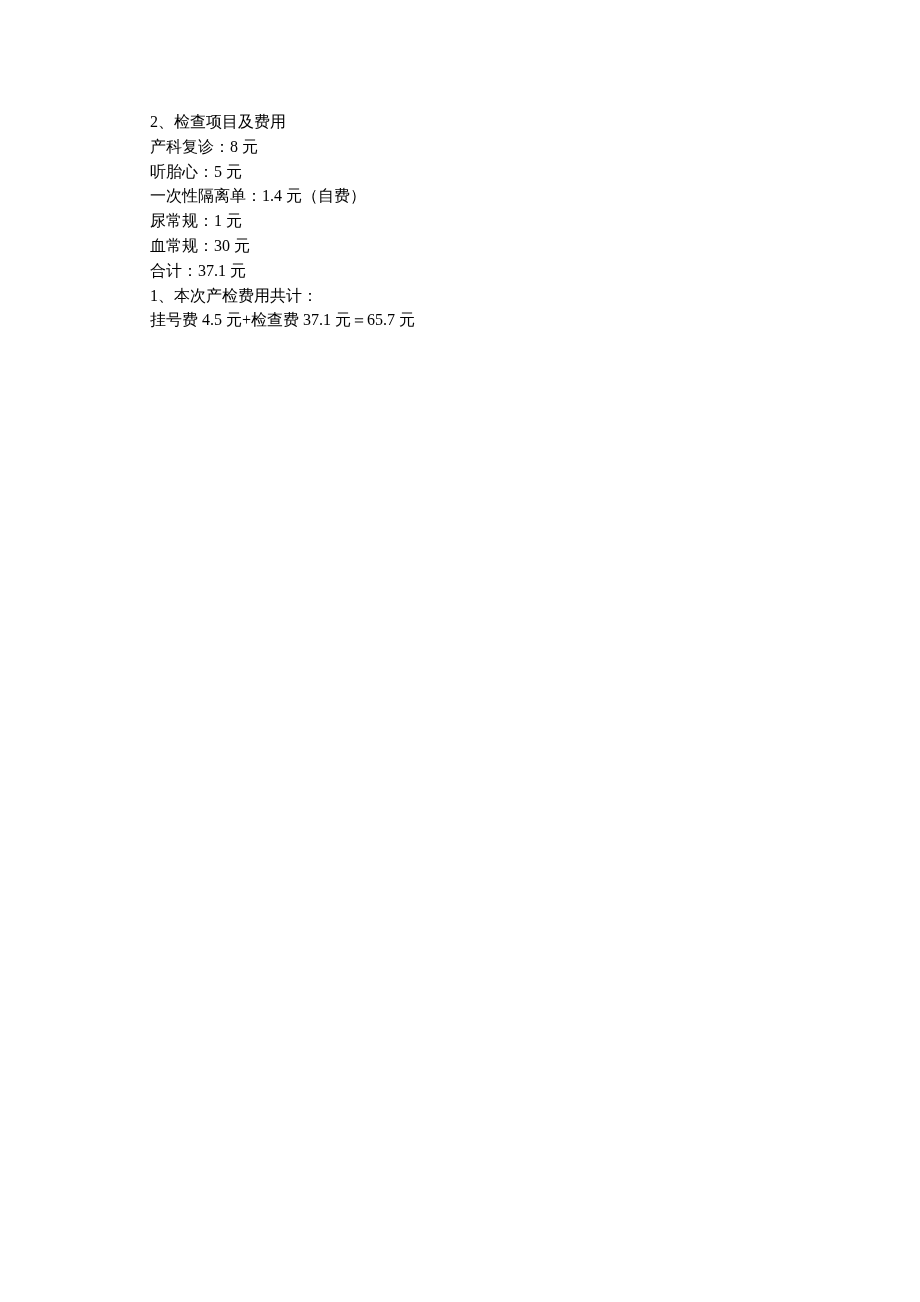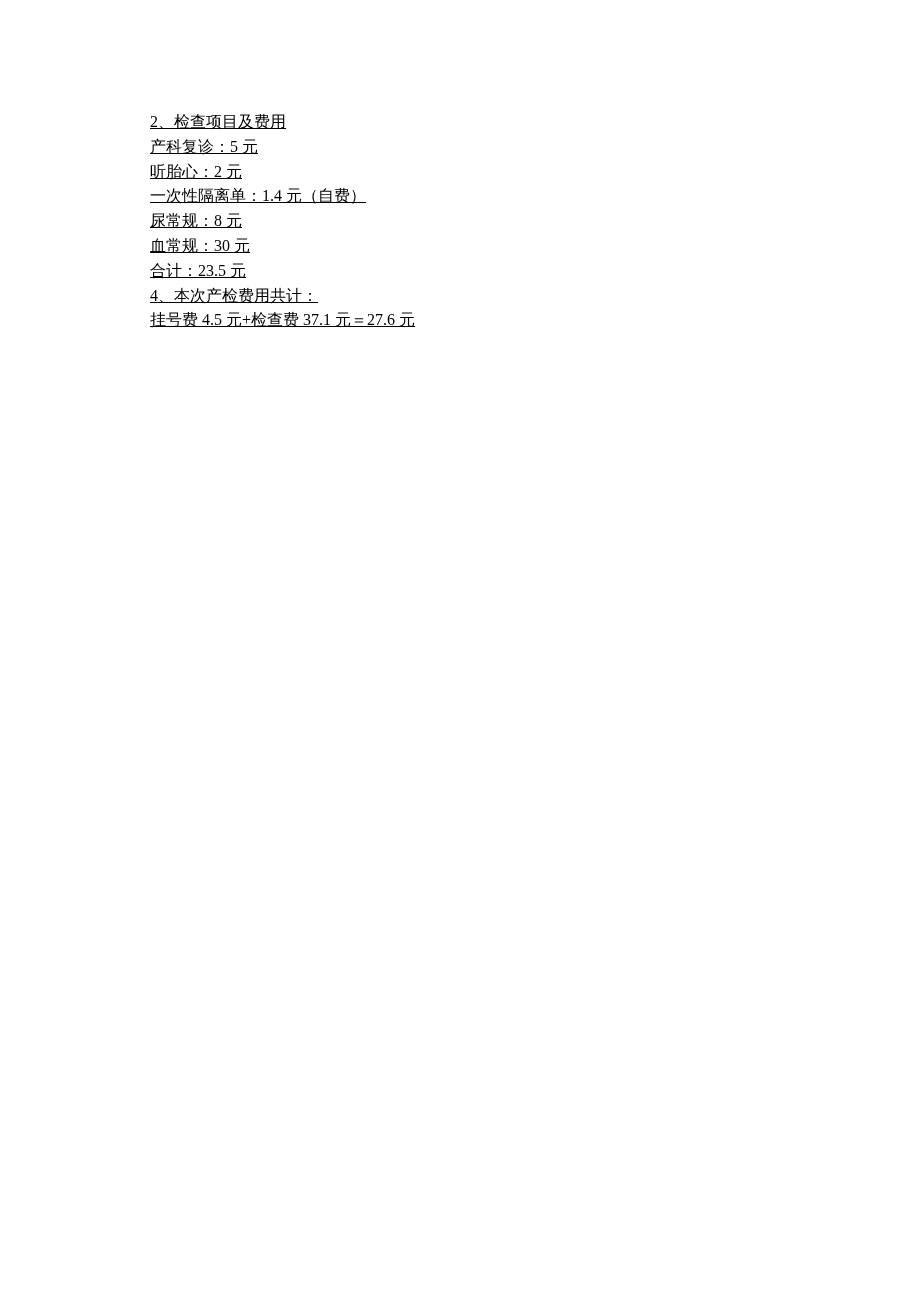--- a/index.html
+++ b/index.html
@@ -1,39 +1,38 @@
 <!DOCTYPE html>
 <html><head>
   <meta charset="utf-8">
   <style>
     * {
       margin: 0;
       padding: 0;
       box-sizing: border-box;
-      text-decoration: underline;
     }
     body {
       width: 920px;
       height: 1302px;
       background: #ffffff;
       font-family: "SimSun", "宋体", serif;
       font-size: 16px;
       color: #000000;
       padding-top: 110px;
       padding-left: 150px;
       line-height: 1.55;
     }
     .line {
       white-space: nowrap;
     }
   </style>
 </head>
 <body>
 
 <div class="line">2、检查项目及费用</div>
-<div class="line">产科复诊：5 元</div>
-<div class="line">听胎心：2 元</div>
+<div class="line">产科复诊：8 元</div>
+<div class="line">听胎心：5 元</div>
 <div class="line">一次性隔离单：1.4 元（自费）</div>
-<div class="line">尿常规：8 元</div>
+<div class="line">尿常规：1 元</div>
 <div class="line">血常规：30 元</div>
-<div class="line">合计：23.5 元</div>
-<div class="line">4、本次产检费用共计：</div>
-<div class="line">挂号费 4.5 元+检查费 37.1 元＝27.6 元</div>
+<div class="line">合计：37.1 元</div>
+<div class="line">1、本次产检费用共计：</div>
+<div class="line">挂号费 4.5 元+检查费 37.1 元＝65.7 元</div>
 
 </body></html>

